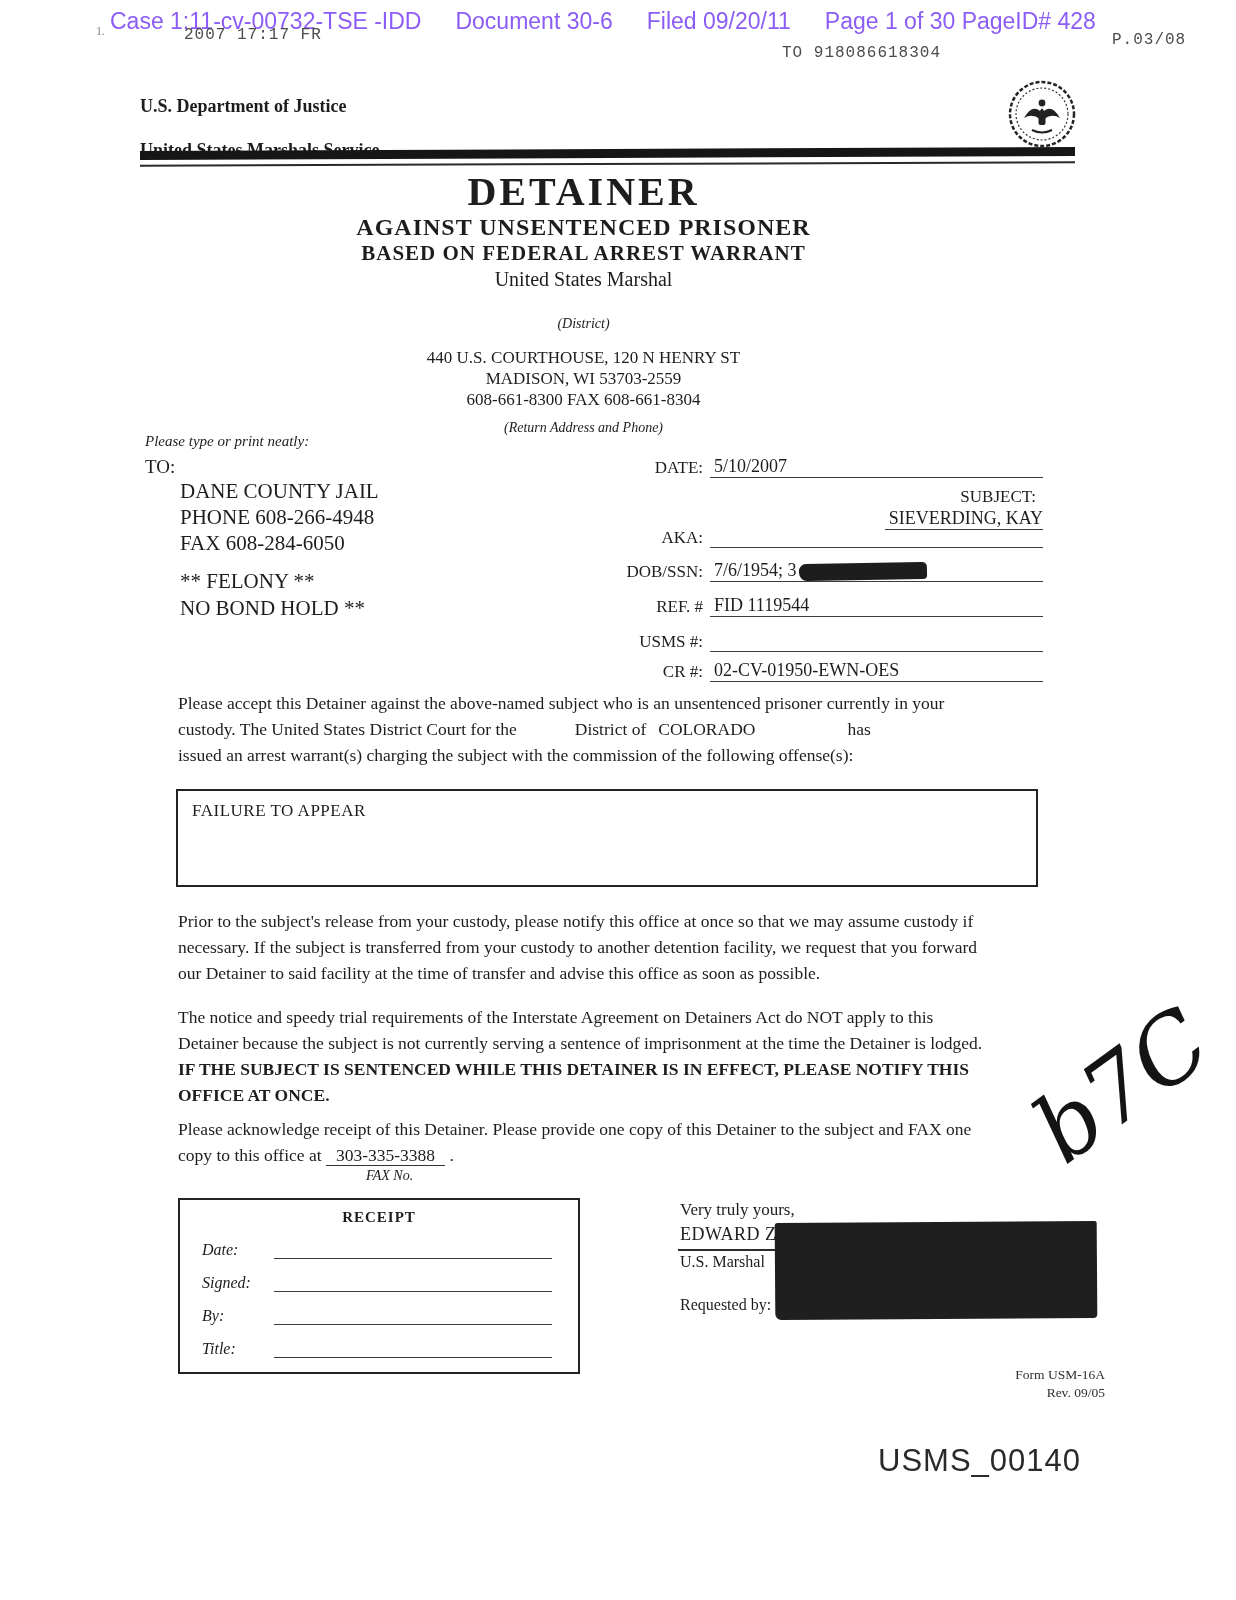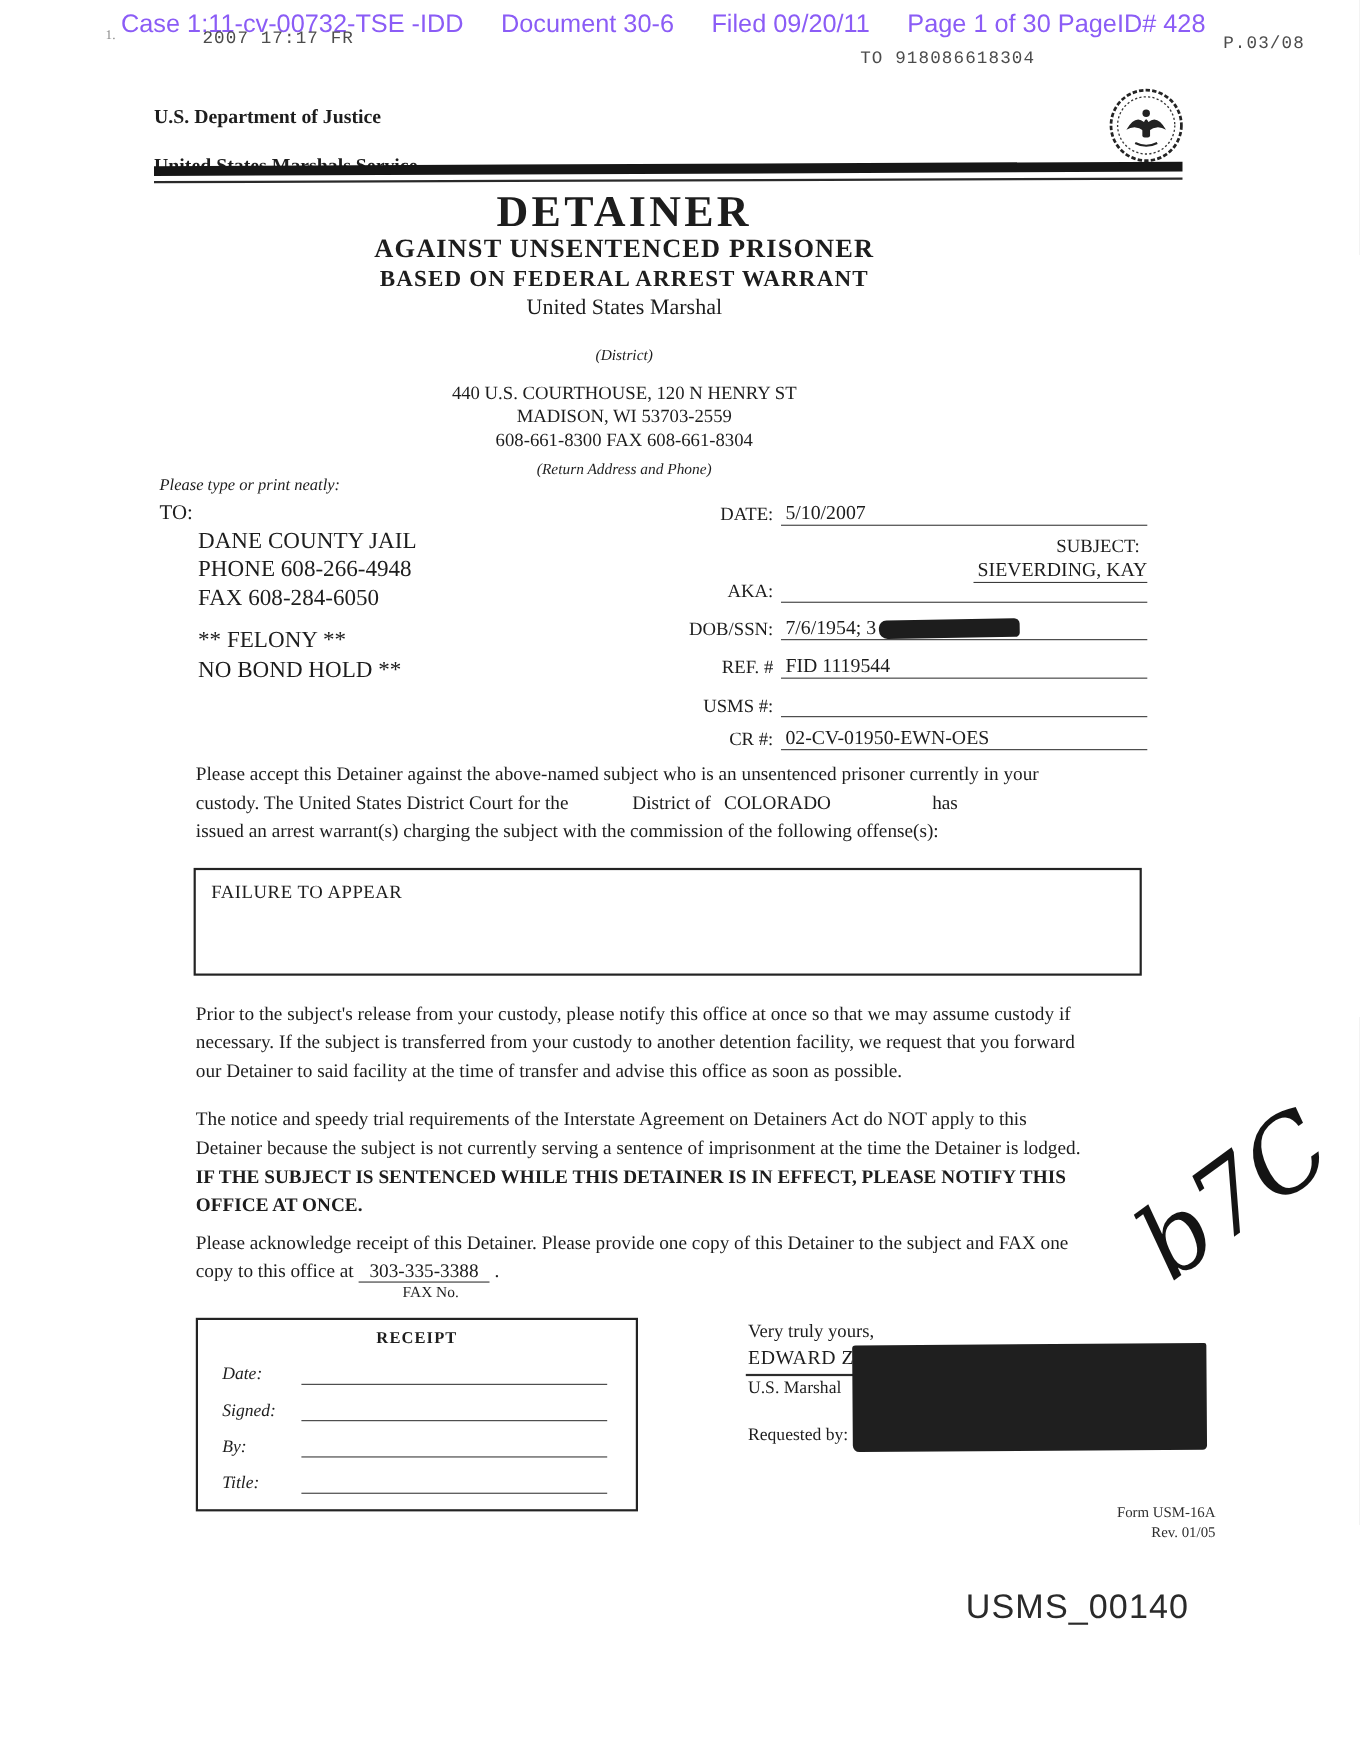--- a/index.html
+++ b/index.html
@@ -20,21 +20,21 @@
     letter-spacing:1px; white-space:nowrap;
   }
   .corner-mark{top:24px; left:96px; font-size:12px; color:#8a8a8a;}
   
   .doj{top:96px; left:140px; font-size:18px; font-weight:bold;}
   .usms{top:140px; left:140px; font-size:18px;font-weight:bold;}
   .rule-thick{top:149px; left:140px; width:935px; height:9px; background:#161616; transform:rotate(-0.25deg);}
   .rule-thin{top:163px; left:140px; width:935px; height:2px; background:#2a2a2a; transform:rotate(-0.2deg);}
   .seal{top:78px; left:1006px;}
   
-  .t-center{left:0; width:1135px; text-align:center;}
+  .t-center{left:16px; width:1135px; text-align:center;}
   .title{top:168px; font-size:40px; font-weight:bold; letter-spacing:3px;}
   .sub1{top:214px; font-size:24px; font-weight:bold; letter-spacing:1px;}
   .sub2{top:241px; font-size:21px; font-weight:bold; letter-spacing:1px;}
   .marshal{top:268px; font-size:20px;}
   .district{top:292px; font-size:21px; letter-spacing:1px;}
   .district-cap{top:316px; font-size:14px; font-style:italic;}
   .addr1{top:348px; font-size:17px;}
   .addr2{top:369px; font-size:17px;}
   .addr3{top:390px; font-size:17px;}
   .ret-cap{top:420px; font-size:14px; font-style:italic;text-align:center;}
@@ -53,21 +53,21 @@
   .intro{top:690px;}
   .gap-a{display:inline-block; width:58px;}
   .gap-b{display:inline-block; width:12px;}
   .gap-c{display:inline-block; width:92px;}
   .offense-box{top:789px; left:176px; width:858px; height:94px; border:2px solid #232323;}
   .offense-text{padding:10px 0 0 14px; font-size:17px; letter-spacing:0.5px;}
   .p-release{top:908px;}
   .p-notice{top:1004px;}
   .p-ack{top:1116px;}
   .fax-num{border-bottom:1.6px solid #333; padding:0 10px; white-space:nowrap;}
-  .faxno-cap{top:1168px; left:366px; font-size:14px; text-align:right;}
+  .faxno-cap{top:1168px; left:366px; font-size:14px; font-style:italic;text-align:right;}
   
   .receipt-box{top:1198px; left:178px; width:398px; height:172px; border:2px solid #232323;}
   .receipt-title{text-align:center; font-size:15px; font-weight:bold; letter-spacing:1px; margin-top:9px;}
   .receipt-row{display:flex; align-items:flex-end; margin:14px 26px 0 22px; height:19px;}
   .receipt-row .rlabel{width:72px; font-size:16px; font-style:italic;}
   .receipt-row .rline{flex:1; border-bottom:1.4px solid #3b3b3b;}
   
   .salutation{top:1200px; left:680px; font-size:17px;}
   .sig-name{top:1224px; left:680px; font-size:18px; letter-spacing:0.5px;}
   .sig-line{top:1249px; left:678px; width:352px; height:2px; background:#2c2c2c;}
@@ -219,18 +219,18 @@
   <div class="abs sig-name">EDWARD ZAHREN</div>
   <div class="abs sig-line"></div>
   <div class="abs sig-title">U.S. Marshal</div>
   <div class="abs redact-lg"></div>
   <div class="abs requested">Requested by:</div>
 
   <div class="abs handwritten">b7C</div>
 
   <div class="abs form-meta">
     <div>Form USM-16A</div>
-    <div>Rev. 01/05</div>
+    <div>Rev. 09/05</div>
   </div>
 
   <div class="abs bates">USMS_00140</div>
 
 </div>
 
 </body></html>

